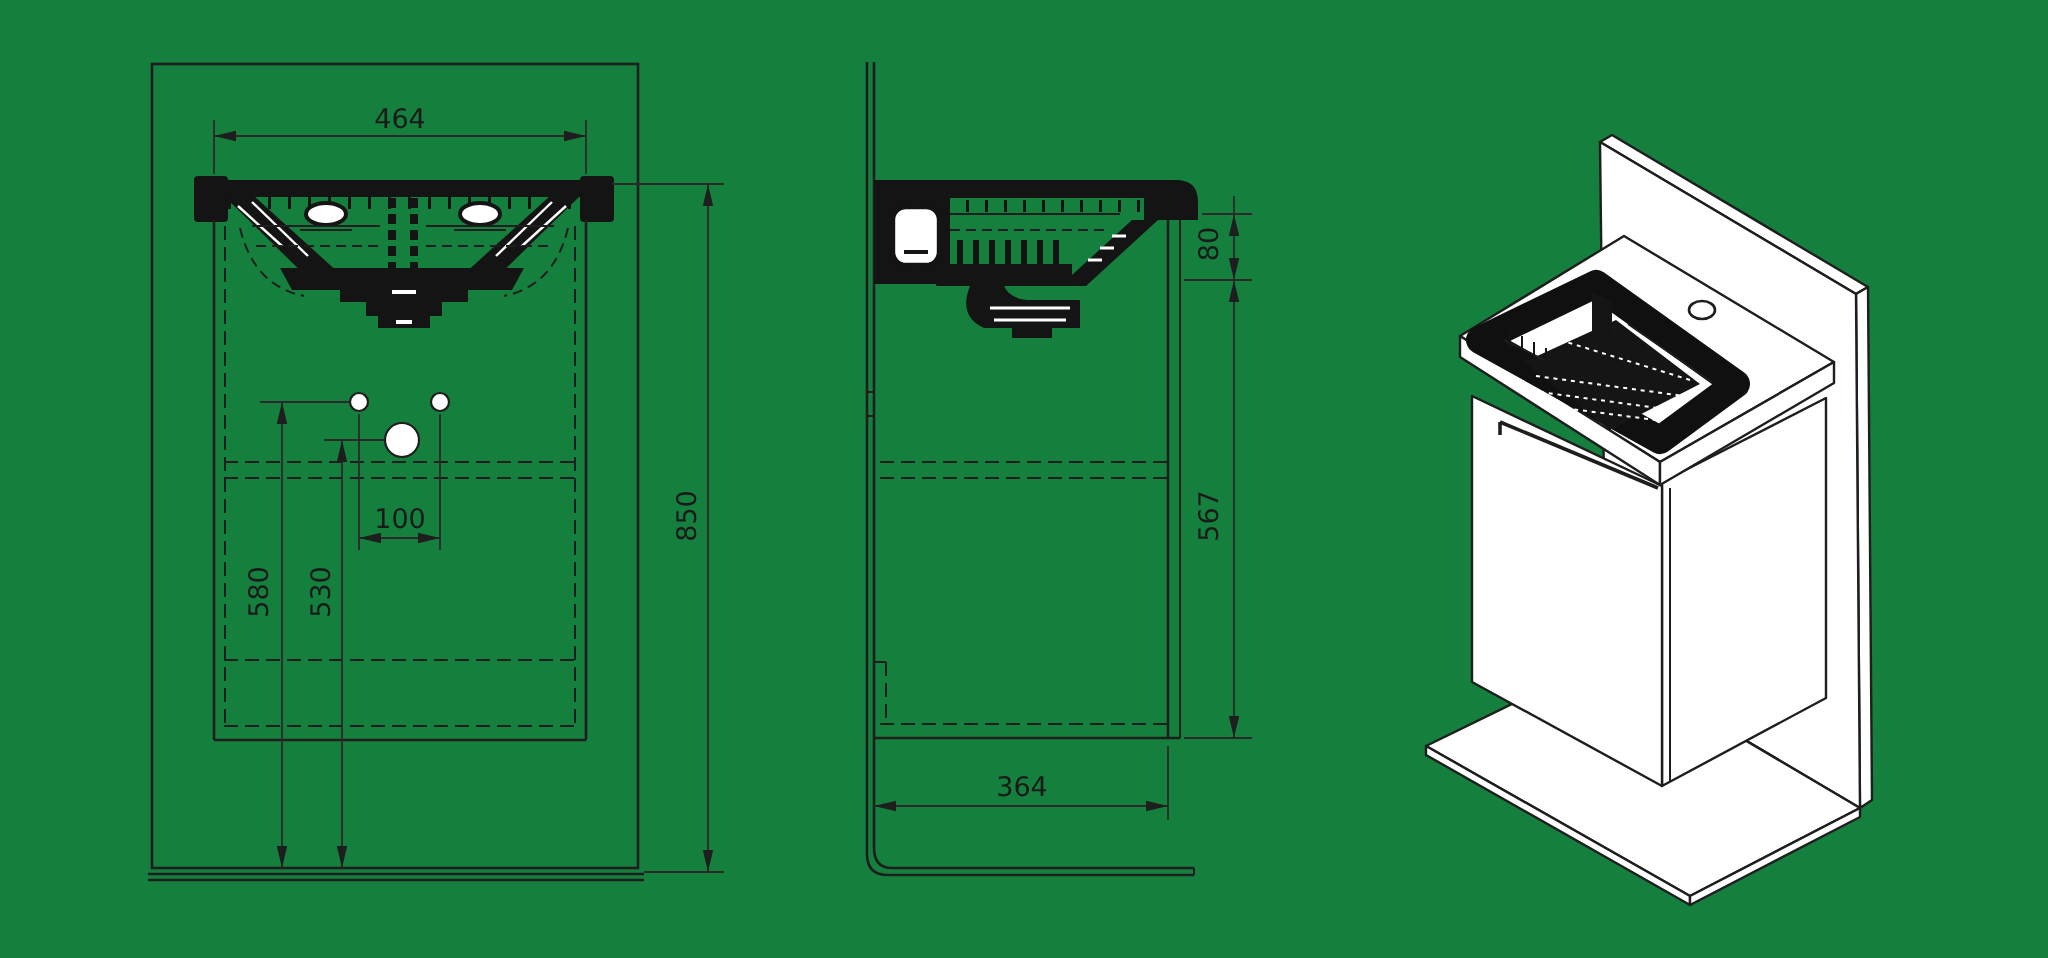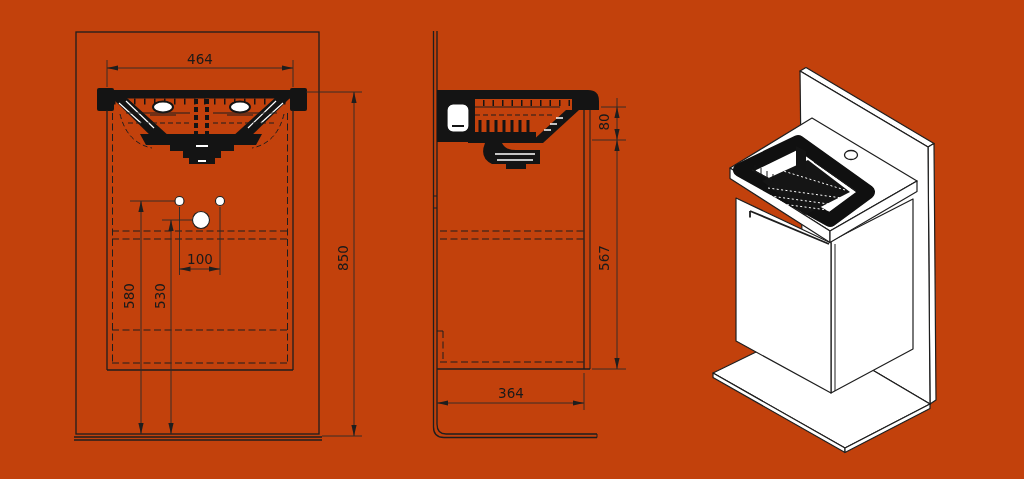--- a/index.html
+++ b/index.html
@@ -1,16 +1,16 @@
 <!DOCTYPE html>
 <html><head>
 <meta charset="utf-8">
 <style>
   html,body{margin:0;padding:0;background:#ffffff;}
-  .stage{position:relative;width:1024px;height:479px;background:#c2410c;overflow:hidden;
+  .stage{position:relative;width:1024px;height:479px;background:#15803d;overflow:hidden;
          font-family:"DejaVu Sans","Liberation Sans",sans-serif;}
   svg{position:absolute;left:0;top:0;}
   .ln{stroke:#1e1e1e;stroke-width:1.3;fill:none;}
   .lt{stroke:#1e1e1e;stroke-width:1;fill:none;}
   .tn{stroke:#2a2a2a;stroke-width:0.9;fill:none;}
   .hid{stroke:#1e1e1e;stroke-width:1;fill:none;stroke-dasharray:7 3.5;}
   .hid2{stroke:#1e1e1e;stroke-width:1;fill:none;stroke-dasharray:5 3;}
   .blk{fill:#141414;stroke:none;}
   .wht{stroke:#ffffff;fill:none;}
   .face{fill:#ffffff;stroke:#1e1e1e;stroke-width:1.2;stroke-linejoin:round;}

